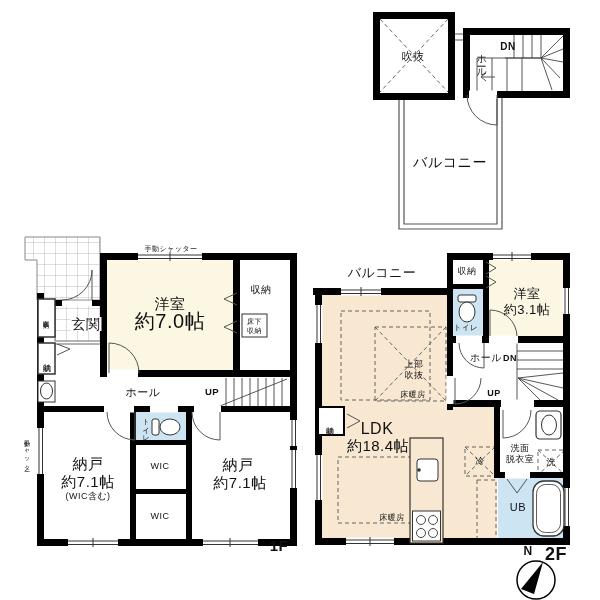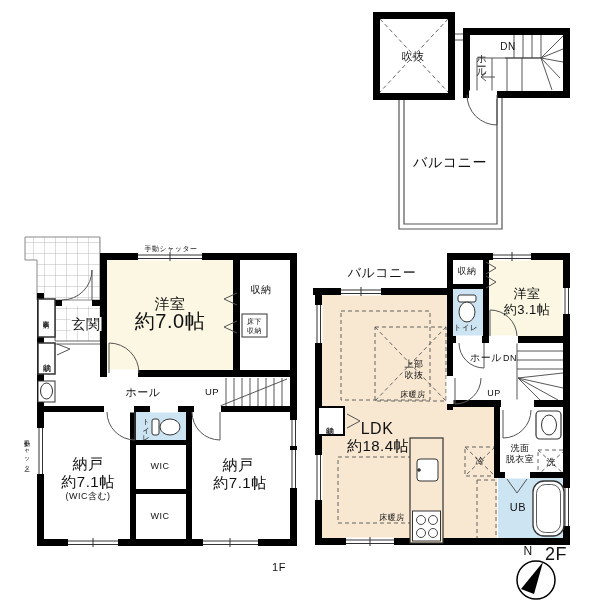--- a/index.html
+++ b/index.html
@@ -3,21 +3,21 @@
 <meta charset="utf-8">
 <style>
   html,body{margin:0;padding:0;background:#fff;}
   .stage{position:relative;width:600px;height:600px;background:#ffffff;overflow:hidden;
          font-family:"Liberation Sans","DejaVu Sans",sans-serif;}
   .plan-svg{position:absolute;left:0;top:0;}
   .lbl{position:absolute;transform:translate(-50%,-50%);white-space:nowrap;color:#111;
        line-height:1;letter-spacing:.5px;}
   .vt{writing-mode:vertical-rl;text-orientation:upright;letter-spacing:1px;}
   .bgw{background:#fff;padding:0 1px;}
-  .bold{font-weight:normal;}
+  .bold{font-weight:bold;}
 </style>
 </head>
 <body>
 
 <div class="stage">
 
 <svg class="plan-svg" width="600" height="600" viewBox="0 0 600 600">
   <defs>
     <pattern id="tile" width="11" height="11" patternUnits="userSpaceOnUse">
       <path d="M11 0 H0 V11" fill="none" stroke="#aaaaaa" stroke-width="0.8"></path>
@@ -224,21 +224,21 @@
 <div class="lbl bold" style="left:212px;top:392px;font-size:9.5px">UP</div>
 <div class="lbl vt" style="left:146px;top:426px;font-size:7px">トイレ</div>
 <div class="lbl" style="left:160px;top:466px;font-size:9px">WIC</div>
 <div class="lbl" style="left:160px;top:516px;font-size:9px">WIC</div>
 <div class="lbl" style="left:88px;top:463px;font-size:15px">納戸</div>
 <div class="lbl" style="left:88px;top:481px;font-size:15px">約7.1帖</div>
 <div class="lbl" style="left:88px;top:496px;font-size:9px">(WIC含む)</div>
 <div class="lbl" style="left:238px;top:464px;font-size:15px">納戸</div>
 <div class="lbl" style="left:240px;top:482px;font-size:15px">約7.1帖</div>
 <div class="lbl vt" style="left:27px;top:452px;font-size:6px">手動シャッター</div>
-<div class="lbl bold" style="left:279px;top:567px;font-size:11px">1F</div>
+<div class="lbl bold" style="left:279px;top:545px;font-size:15px">1F</div>
 
 <div class="lbl" style="left:382px;top:272px;font-size:13px">バルコニー</div>
 <div class="lbl" style="left:467px;top:271px;font-size:9px">収納</div>
 <div class="lbl" style="left:527px;top:293px;font-size:13px">洋室</div>
 <div class="lbl" style="left:527px;top:309px;font-size:13px">約3.1帖</div>
 <div class="lbl" style="left:466px;top:328px;font-size:7.5px">トイレ</div>
 <div class="lbl" style="left:486px;top:358px;font-size:10px">ホール</div>
 <div class="lbl bold" style="left:510px;top:358px;font-size:9px">DN</div>
 <div class="lbl bold" style="left:494px;top:393px;font-size:9px">UP</div>
 <div class="lbl" style="left:414px;top:364px;font-size:9px">上部</div>

